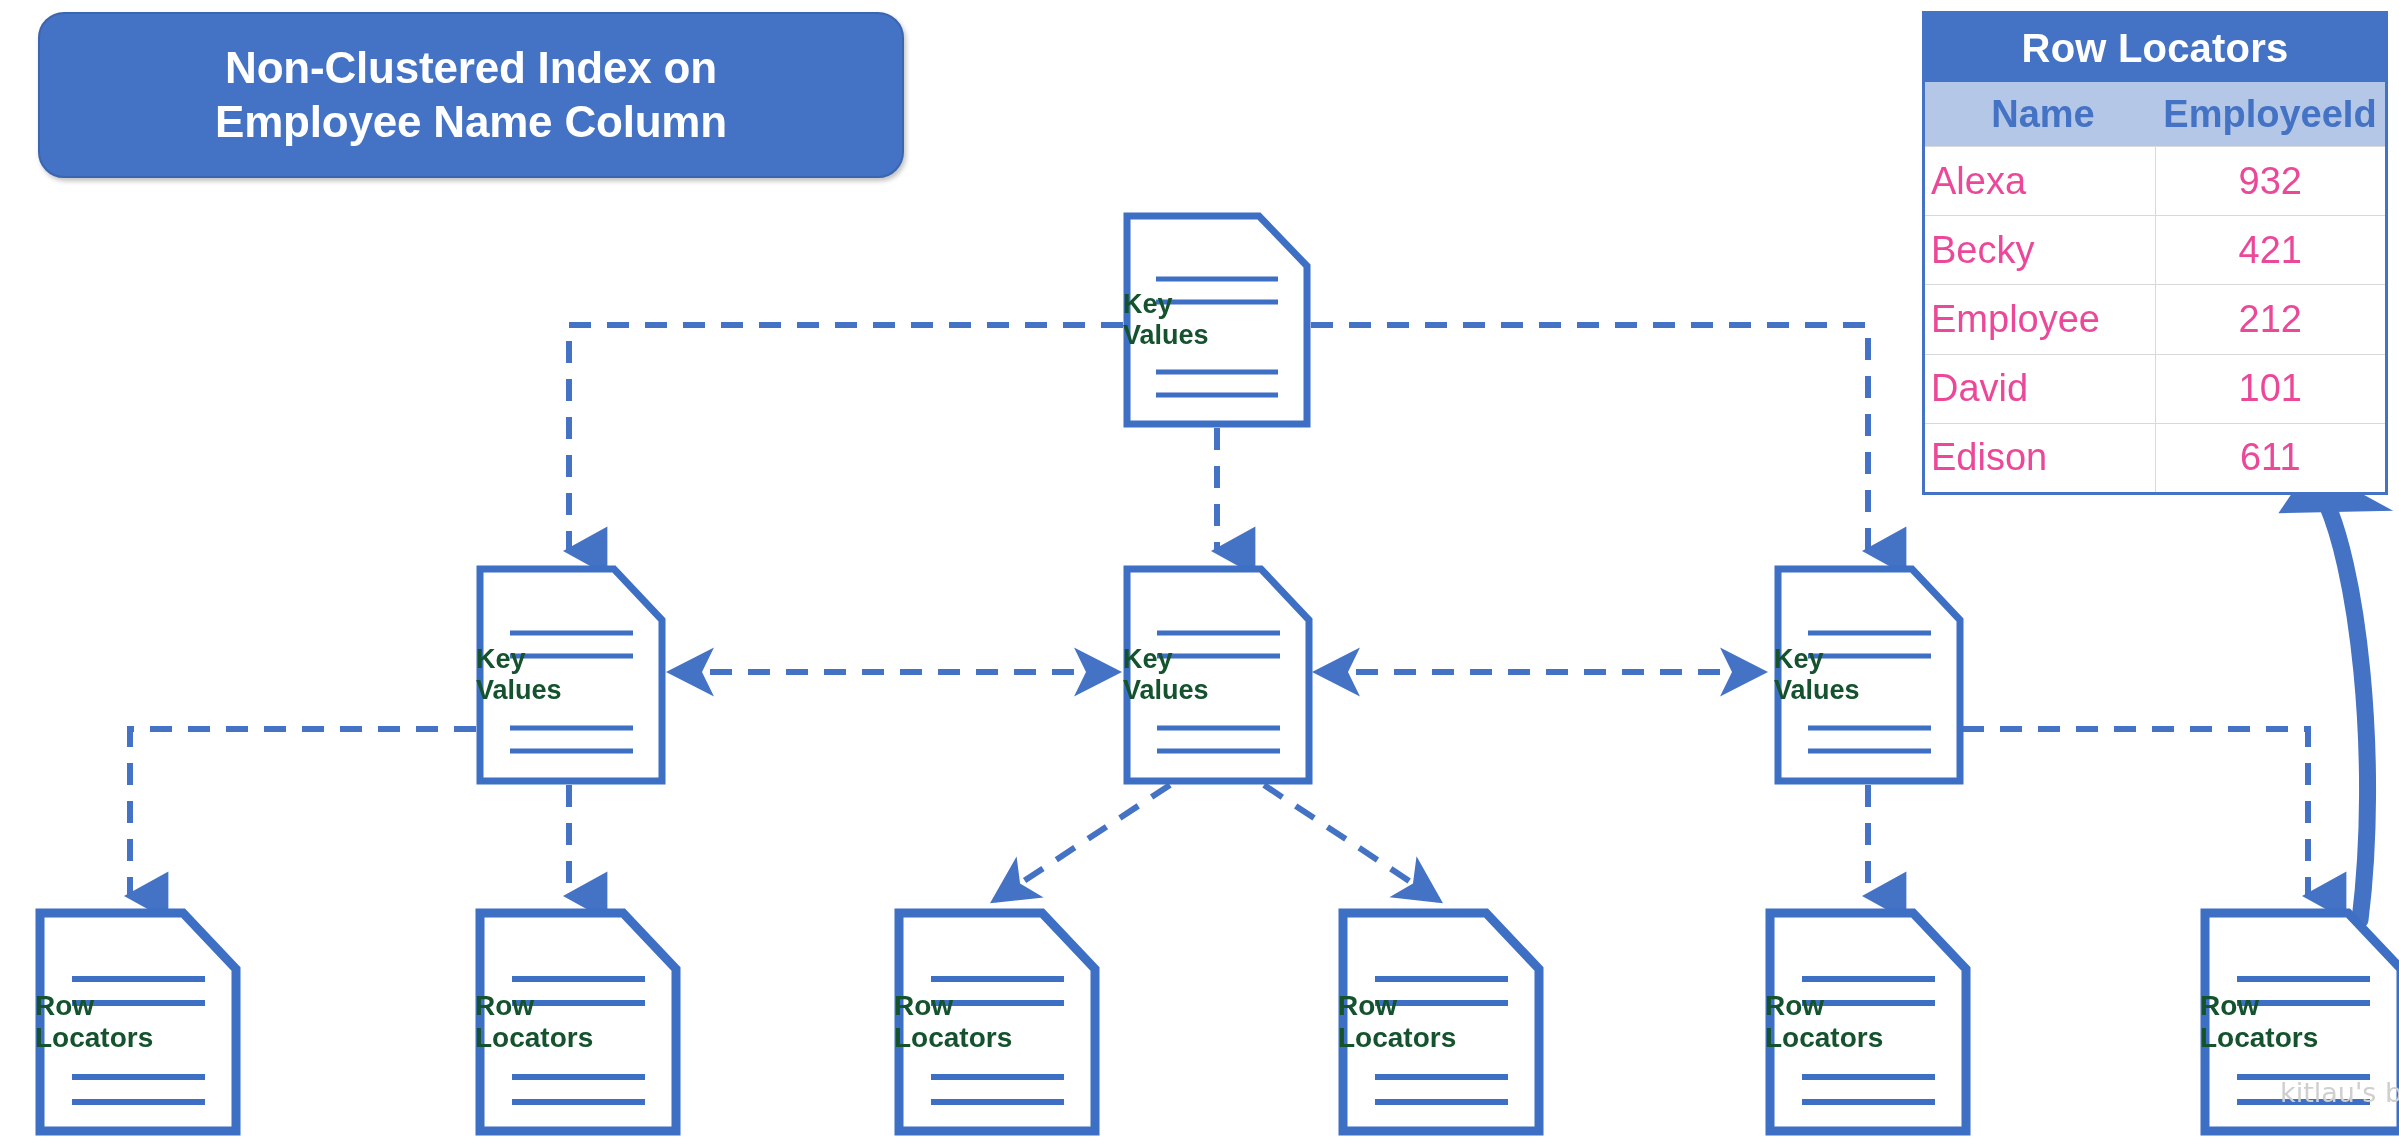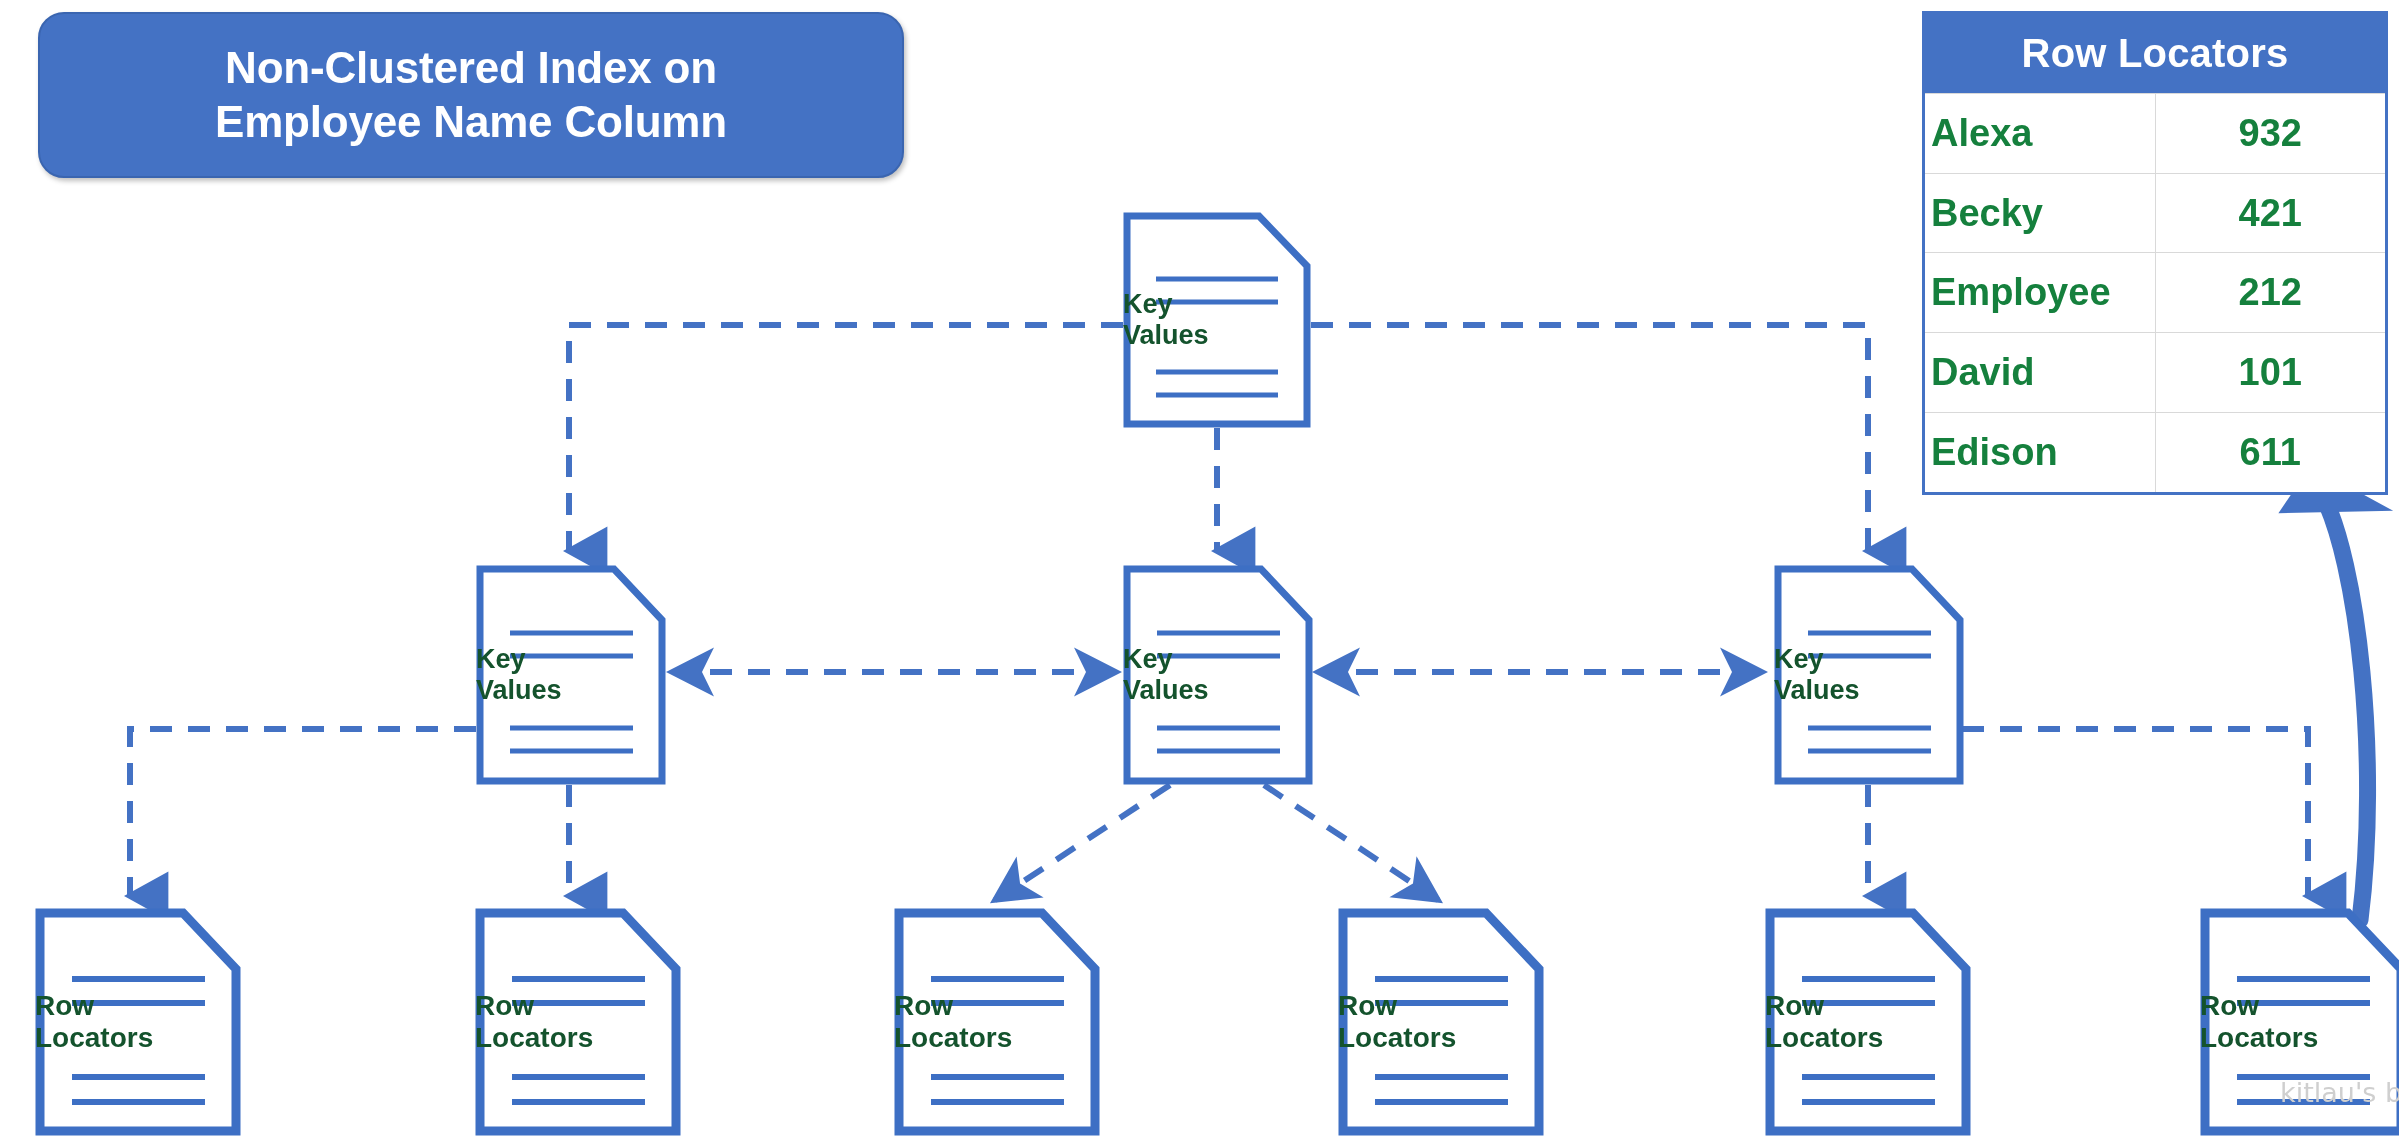--- a/index.html
+++ b/index.html
@@ -111,23 +111,23 @@
     background: #B4C7E7;
     color: #4472C4;
     font-size: 38px;
     font-weight: bold;
     height: 62px;
     padding: 0 0 0 6px;
     border: none;
   }
   .rl-head.num { text-align: center; padding: 0; }
   .rl-cell {
-    color: #15803d;
+    color: #ec4899;
     font-size: 38px;
-    font-weight: bold;
+    font-weight: normal;
     height: 66px;
     padding: 0 0 0 6px;
     border-top: 1px solid #D9D9D9;
     border-right: 1px solid #D9D9D9;
   }
   .rl-cell.num {
     text-align: center;
     padding: 0;
     border-right: none;
   }
@@ -334,20 +334,24 @@
     </div>
   </div>
 
   <div id="rl-table">
     <table>
       <tbody>
           <tr>
         <td id="rl-title-cell" colspan="2">Row Locators</td>
       </tr>
       <tr>
+        <th class="rl-head">Name</th>
+        <th class="rl-head num">EmployeeId</th>
+      </tr>
+      <tr>
         <td class="rl-cell">Alexa</td>
         <td class="rl-cell num">932</td>
       </tr>
       <tr>
         <td class="rl-cell">Becky</td>
         <td class="rl-cell num">421</td>
       </tr>
       <tr>
         <td class="rl-cell">Employee</td>
         <td class="rl-cell num">212</td>

